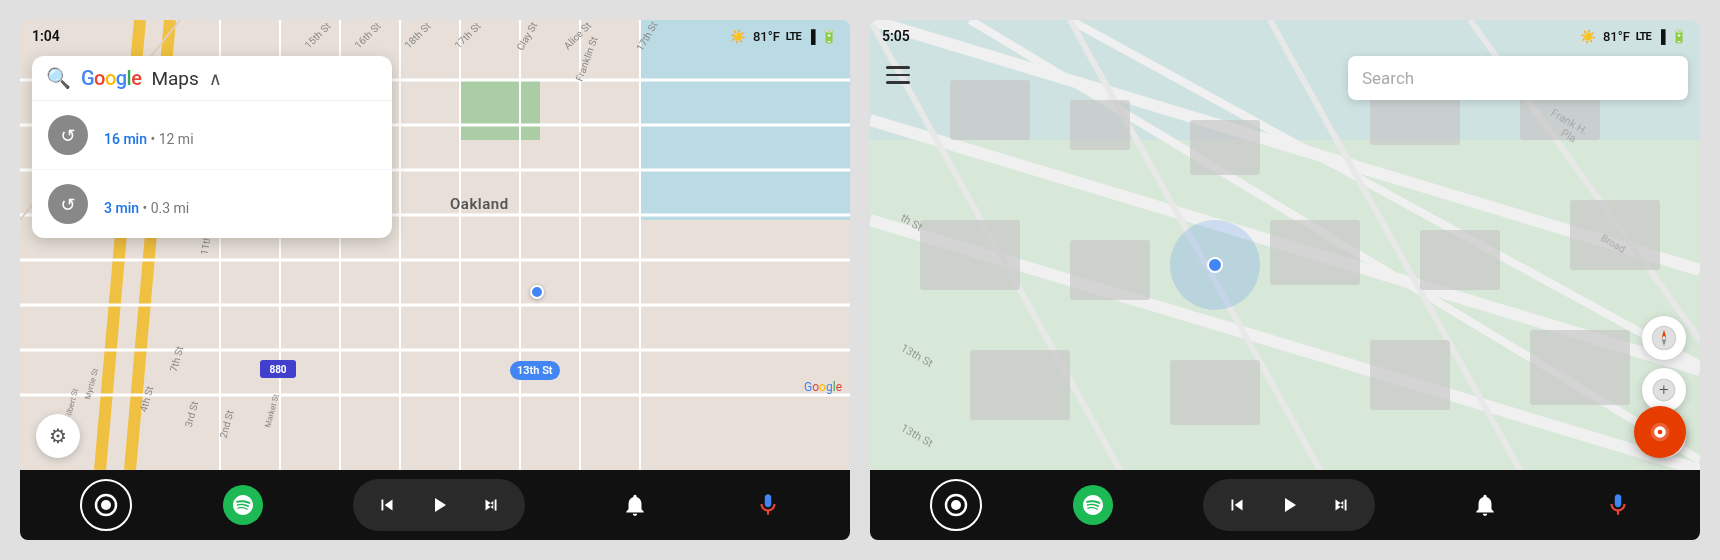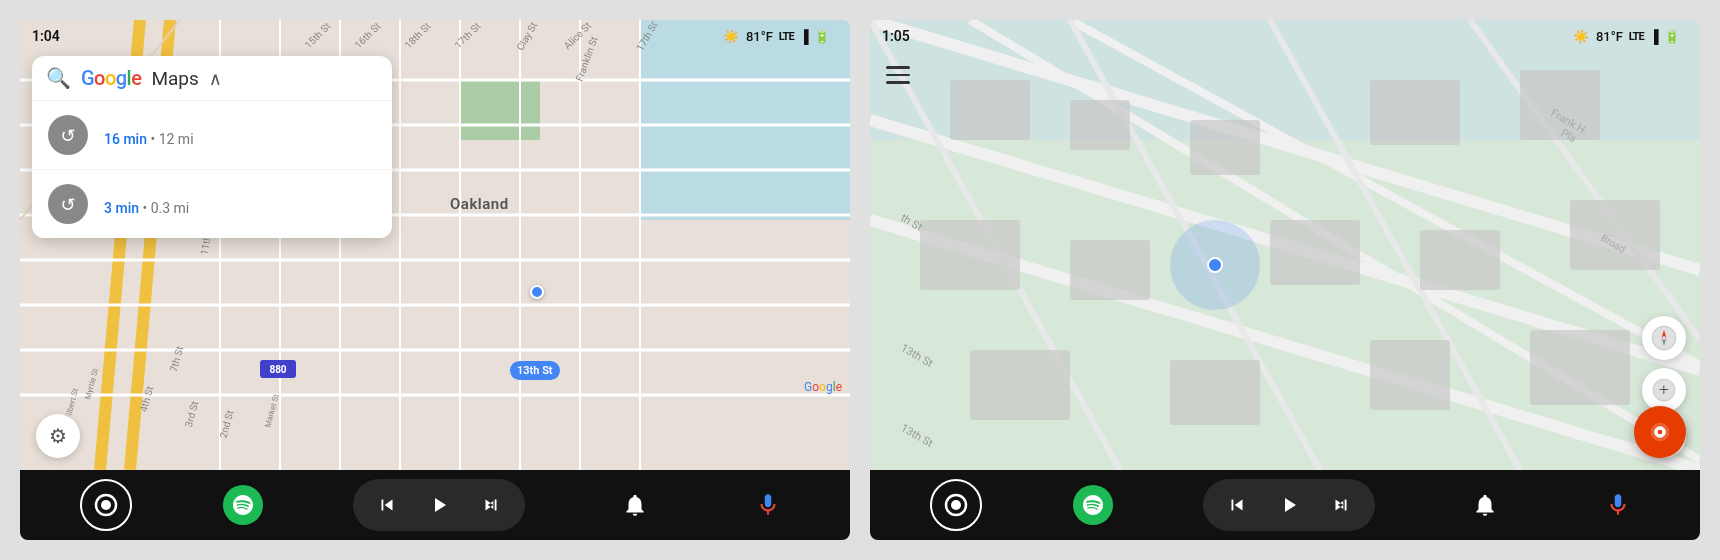--- a/index.html
+++ b/index.html
@@ -20,21 +20,21 @@
       height: 520px;
       border-radius: 8px;
       overflow: hidden;
       position: relative;
       background: #ccc;
     }
 
     
     .status-bar {
       position: absolute;
-      top: 0; left: 0; right: 7px;
+      top: 0; left: 0; right: 0;
       height: 32px;
       display: flex;
       align-items: center;
       justify-content: space-between;
       padding: 0 12px;
       z-index: 10;
       background: transparent;
     }
     .status-time {
       font-size: 14px;
@@ -600,36 +600,39 @@
 
       <text x="730" y="220" font-size="10" fill="#aaa" transform="rotate(30,730,220)">Broad</text>
     </svg>
 
     <div class="location-pulse">
       <div class="location-pulse-dot"></div>
     </div>
   </div>
 
   <div class="status-bar">
-    <span class="status-time">1:05</span>
+    <span class="status-time">5:05</span>
     <div class="status-right">
       <span>☀️</span>
       <span>81°F</span>
       <span style="font-size:11px; font-weight:700; letter-spacing:-1px">LTE</span>
       <span>▐</span>
       <span>🔋</span>
     </div>
   </div>
 
   <div class="menu-btn">
     <div class="menu-line"></div>
     <div class="menu-line"></div>
     <div class="menu-line"></div>
   </div>
 
+  <div class="search-box-2">
+    <span class="search-placeholder">Search</span>
+  </div>
 
   <div class="compass-btn">
     <svg width="28" height="28" viewBox="0 0 24 24">
       <circle cx="12" cy="12" r="10" fill="#e0e0e0" stroke="#ccc" stroke-width="1"></circle>
       <polygon points="12,5 14,12 12,10 10,12" fill="#e63c00"></polygon>
       <polygon points="12,19 14,12 12,14 10,12" fill="#888"></polygon>
     </svg>
   </div>
 
   <div class="zoom-btn" style="bottom:128px;">

